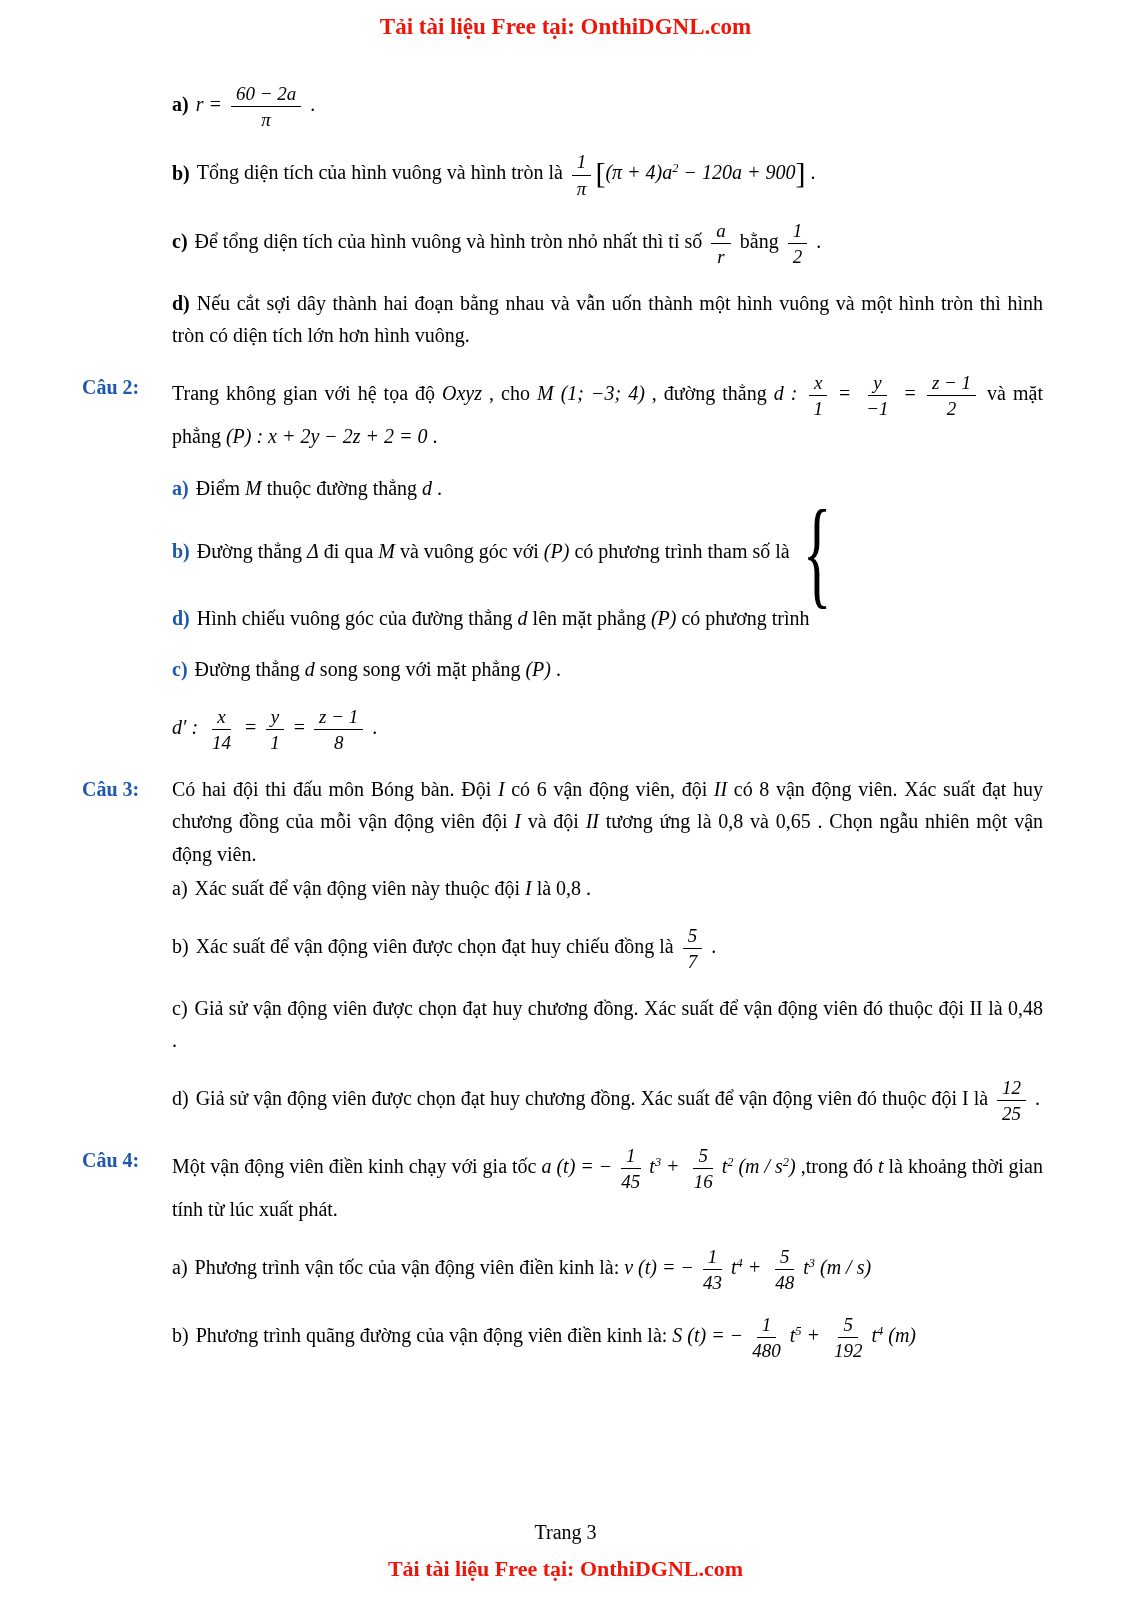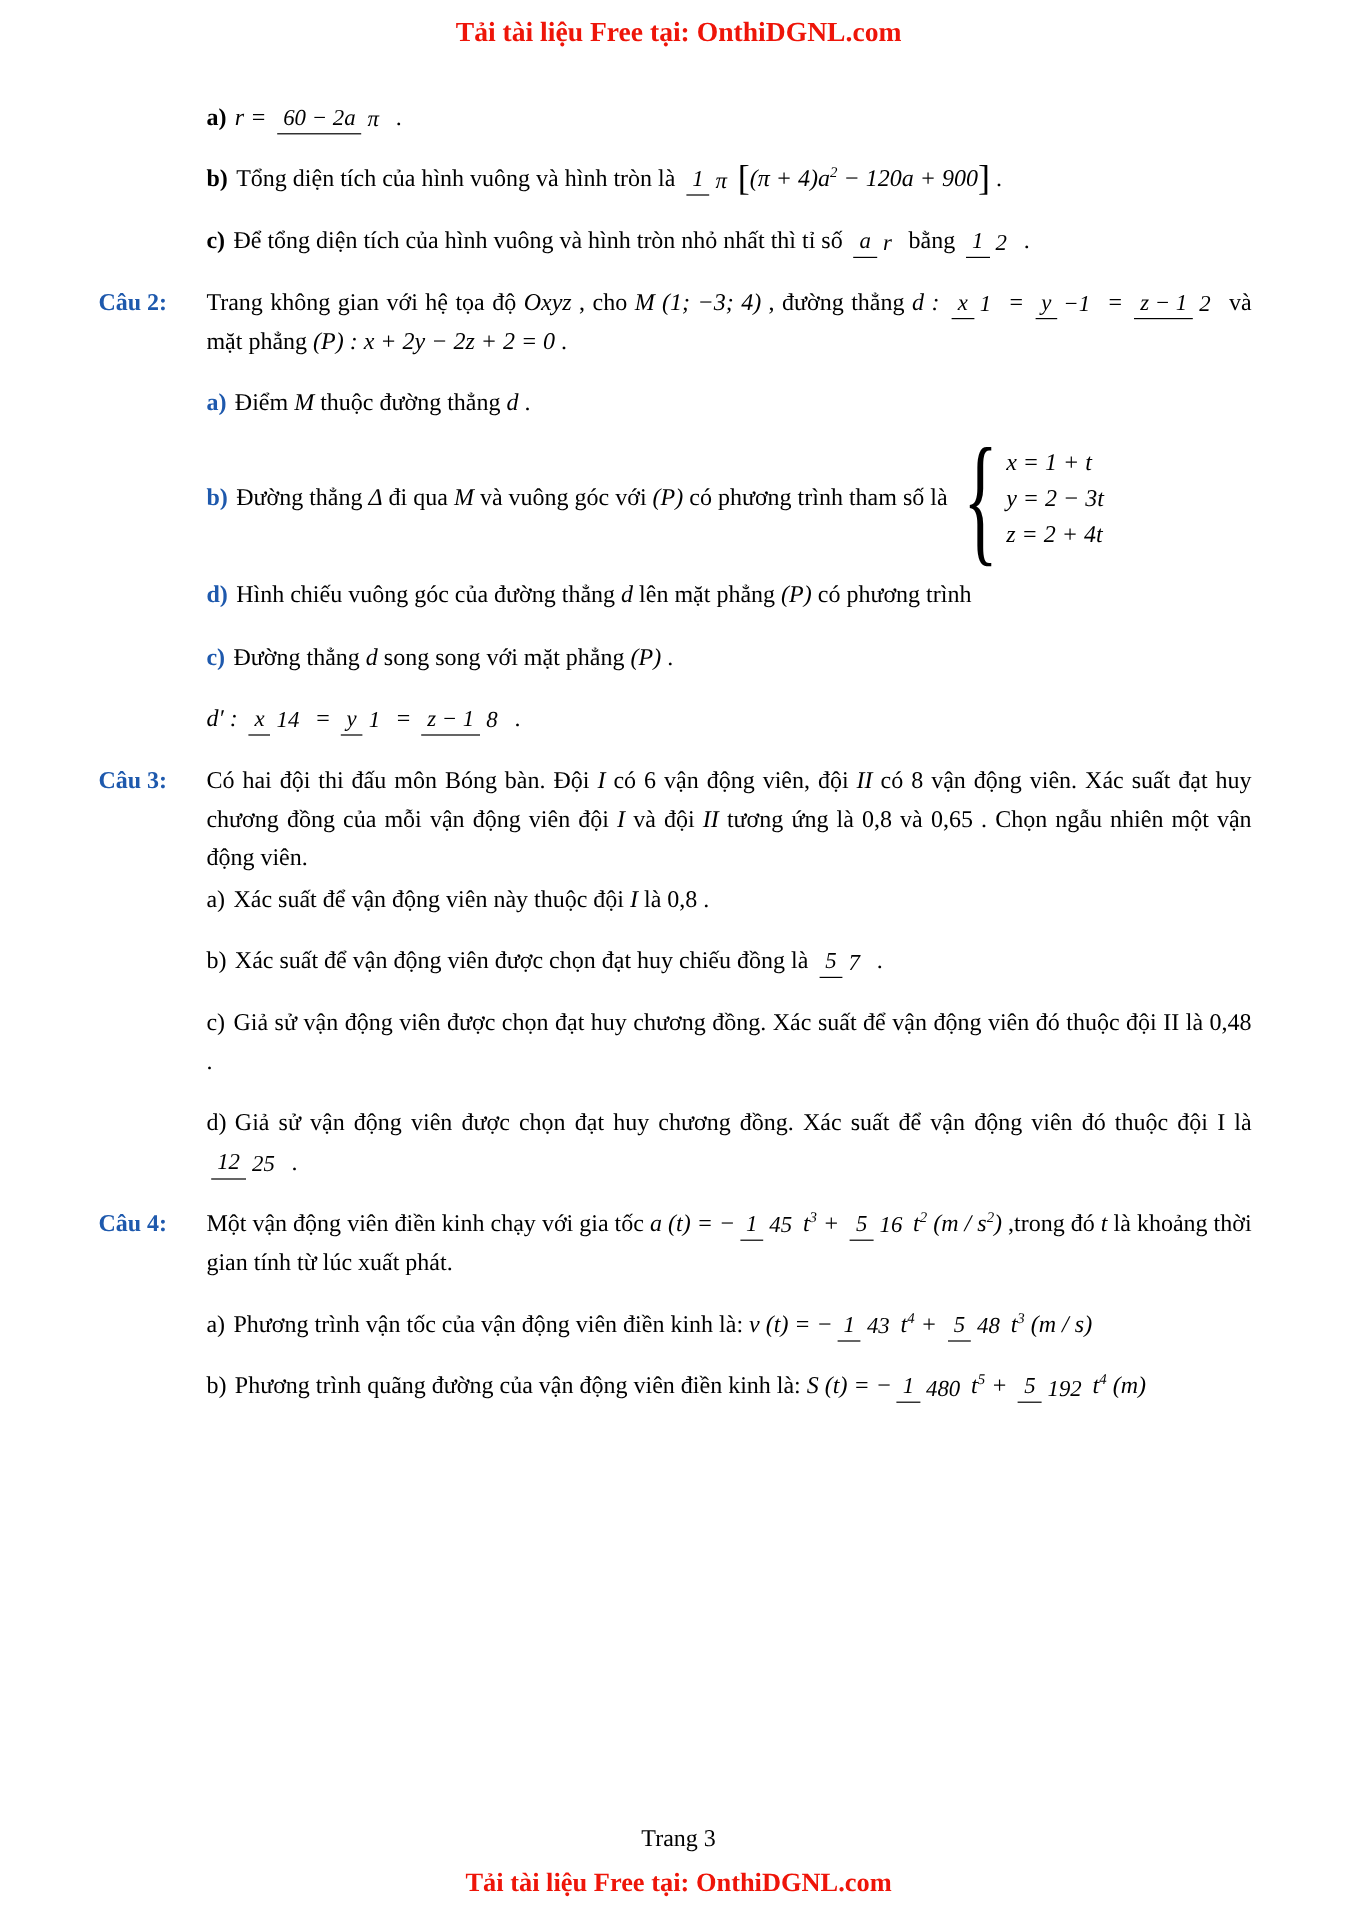--- a/index.html
+++ b/index.html
@@ -24,21 +24,21 @@
     font-weight:700; color:var(--blue,#1e59ad);
     white-space:nowrap;
   }
   .item-label { margin-right:7px; }
   .item-label.bold { font-weight:700; }
   .item-label.blue { font-weight:700; color:var(--blue,#1e59ad); }
   .item-label.plain { font-weight:400; }
   .math { font-style:italic; }
   sup.sup { font-size:0.62em; font-style:italic; line-height:0; }
   .frac {
-    display:inline-flex; flex-direction:row; align-items:center;
+    display:inline-flex; flex-direction:column; align-items:center;
     vertical-align:middle; margin:0 4px; font-style:italic;
     font-size:0.95em; line-height:1.22; text-align:center;
   }
   .frac .num { padding:0 5px 1px; border-bottom:1.4px solid #000; }
   .frac .den { padding:1px 5px 0; }
   .bigbr { font-size:1.5em; font-style:normal; vertical-align:-0.12em; line-height:1; }
   .cases { display:inline-flex; align-items:center; vertical-align:middle; margin-left:8px; }
   .cases .brace {
     font-size:3em; line-height:1; display:inline-block;
     transform:scaleY(2.0); transform-origin:center;
@@ -66,38 +66,34 @@
         <span class="num">1</span>
         <span class="den">π</span>
       </span><span class="bigbr">[</span><span class="math">(π + 4)a</span><sup class="sup">2</sup><span class="math"> − 120a + 900</span><span class="bigbr">]</span><span class="txt"> .</span></div>
     <div class="para"><span class="item-label bold">c)</span><span class="txt">Để tổng diện tích của hình vuông và hình tròn nhỏ nhất thì tỉ số </span><span class="frac">
         <span class="num">a</span>
         <span class="den">r</span>
       </span><span class="txt"> bằng </span><span class="frac">
         <span class="num">1</span>
         <span class="den">2</span>
       </span><span class="txt"> .</span></div>
+    <div class="para"><span class="item-label bold">d)</span><span class="txt">Nếu cắt sợi dây thành hai đoạn bằng nhau và vẫn uốn thành một hình vuông và một hình tròn thì hình tròn có diện tích lớn hơn hình vuông.</span></div>
     <div class="para q"><span class="side-label">Câu 2:</span><span class="txt">Trang không gian với hệ tọa độ </span><span class="math">Oxyz</span><span class="txt"> , cho </span><span class="math">M (1; −3; 4)</span><span class="txt"> , đường thẳng </span><span class="math">d : </span><span class="frac">
         <span class="num">x</span>
         <span class="den">1</span>
       </span><span class="txt"> = </span><span class="frac">
         <span class="num">y</span>
         <span class="den">−1</span>
       </span><span class="txt"> = </span><span class="frac">
         <span class="num">z − 1</span>
         <span class="den">2</span>
       </span><span class="txt"> và mặt phẳng </span><span class="math">(P) : x + 2y − 2z + 2 = 0</span><span class="txt"> .</span></div>
     <div class="para"><span class="item-label blue">a)</span><span class="txt">Điểm </span><span class="math">M</span><span class="txt"> thuộc đường thẳng </span><span class="math">d</span><span class="txt"> .</span></div>
     <div class="para"><span class="item-label blue">b)</span><span class="txt">Đường thẳng </span><span class="math">Δ</span><span class="txt"> đi qua </span><span class="math">M</span><span class="txt"> và vuông góc với </span><span class="math">(P)</span><span class="txt"> có phương trình tham số là </span><span class="cases">
         <span class="brace">{</span>
-        <span class="rows">
-          <span class="row">x = 1 + t</span>
-          <span class="row">y = 2 − 3t</span>
-          <span class="row">z = 2 + 4t</span>
-        </span>
       </span></div>
     <div class="para"><span class="item-label blue">d)</span><span class="txt">Hình chiếu vuông góc của đường thẳng </span><span class="math">d</span><span class="txt"> lên mặt phẳng </span><span class="math">(P)</span><span class="txt"> có phương trình</span></div>
     <div class="para"><span class="item-label blue">c)</span><span class="txt">Đường thẳng </span><span class="math">d</span><span class="txt"> song song với mặt phẳng </span><span class="math">(P)</span><span class="txt"> .</span></div>
     <div class="para formula"><span class="math">d′ : </span><span class="frac">
         <span class="num">x</span>
         <span class="den">14</span>
       </span><span class="txt"> = </span><span class="frac">
         <span class="num">y</span>
         <span class="den">1</span>
       </span><span class="txt"> = </span><span class="frac">

